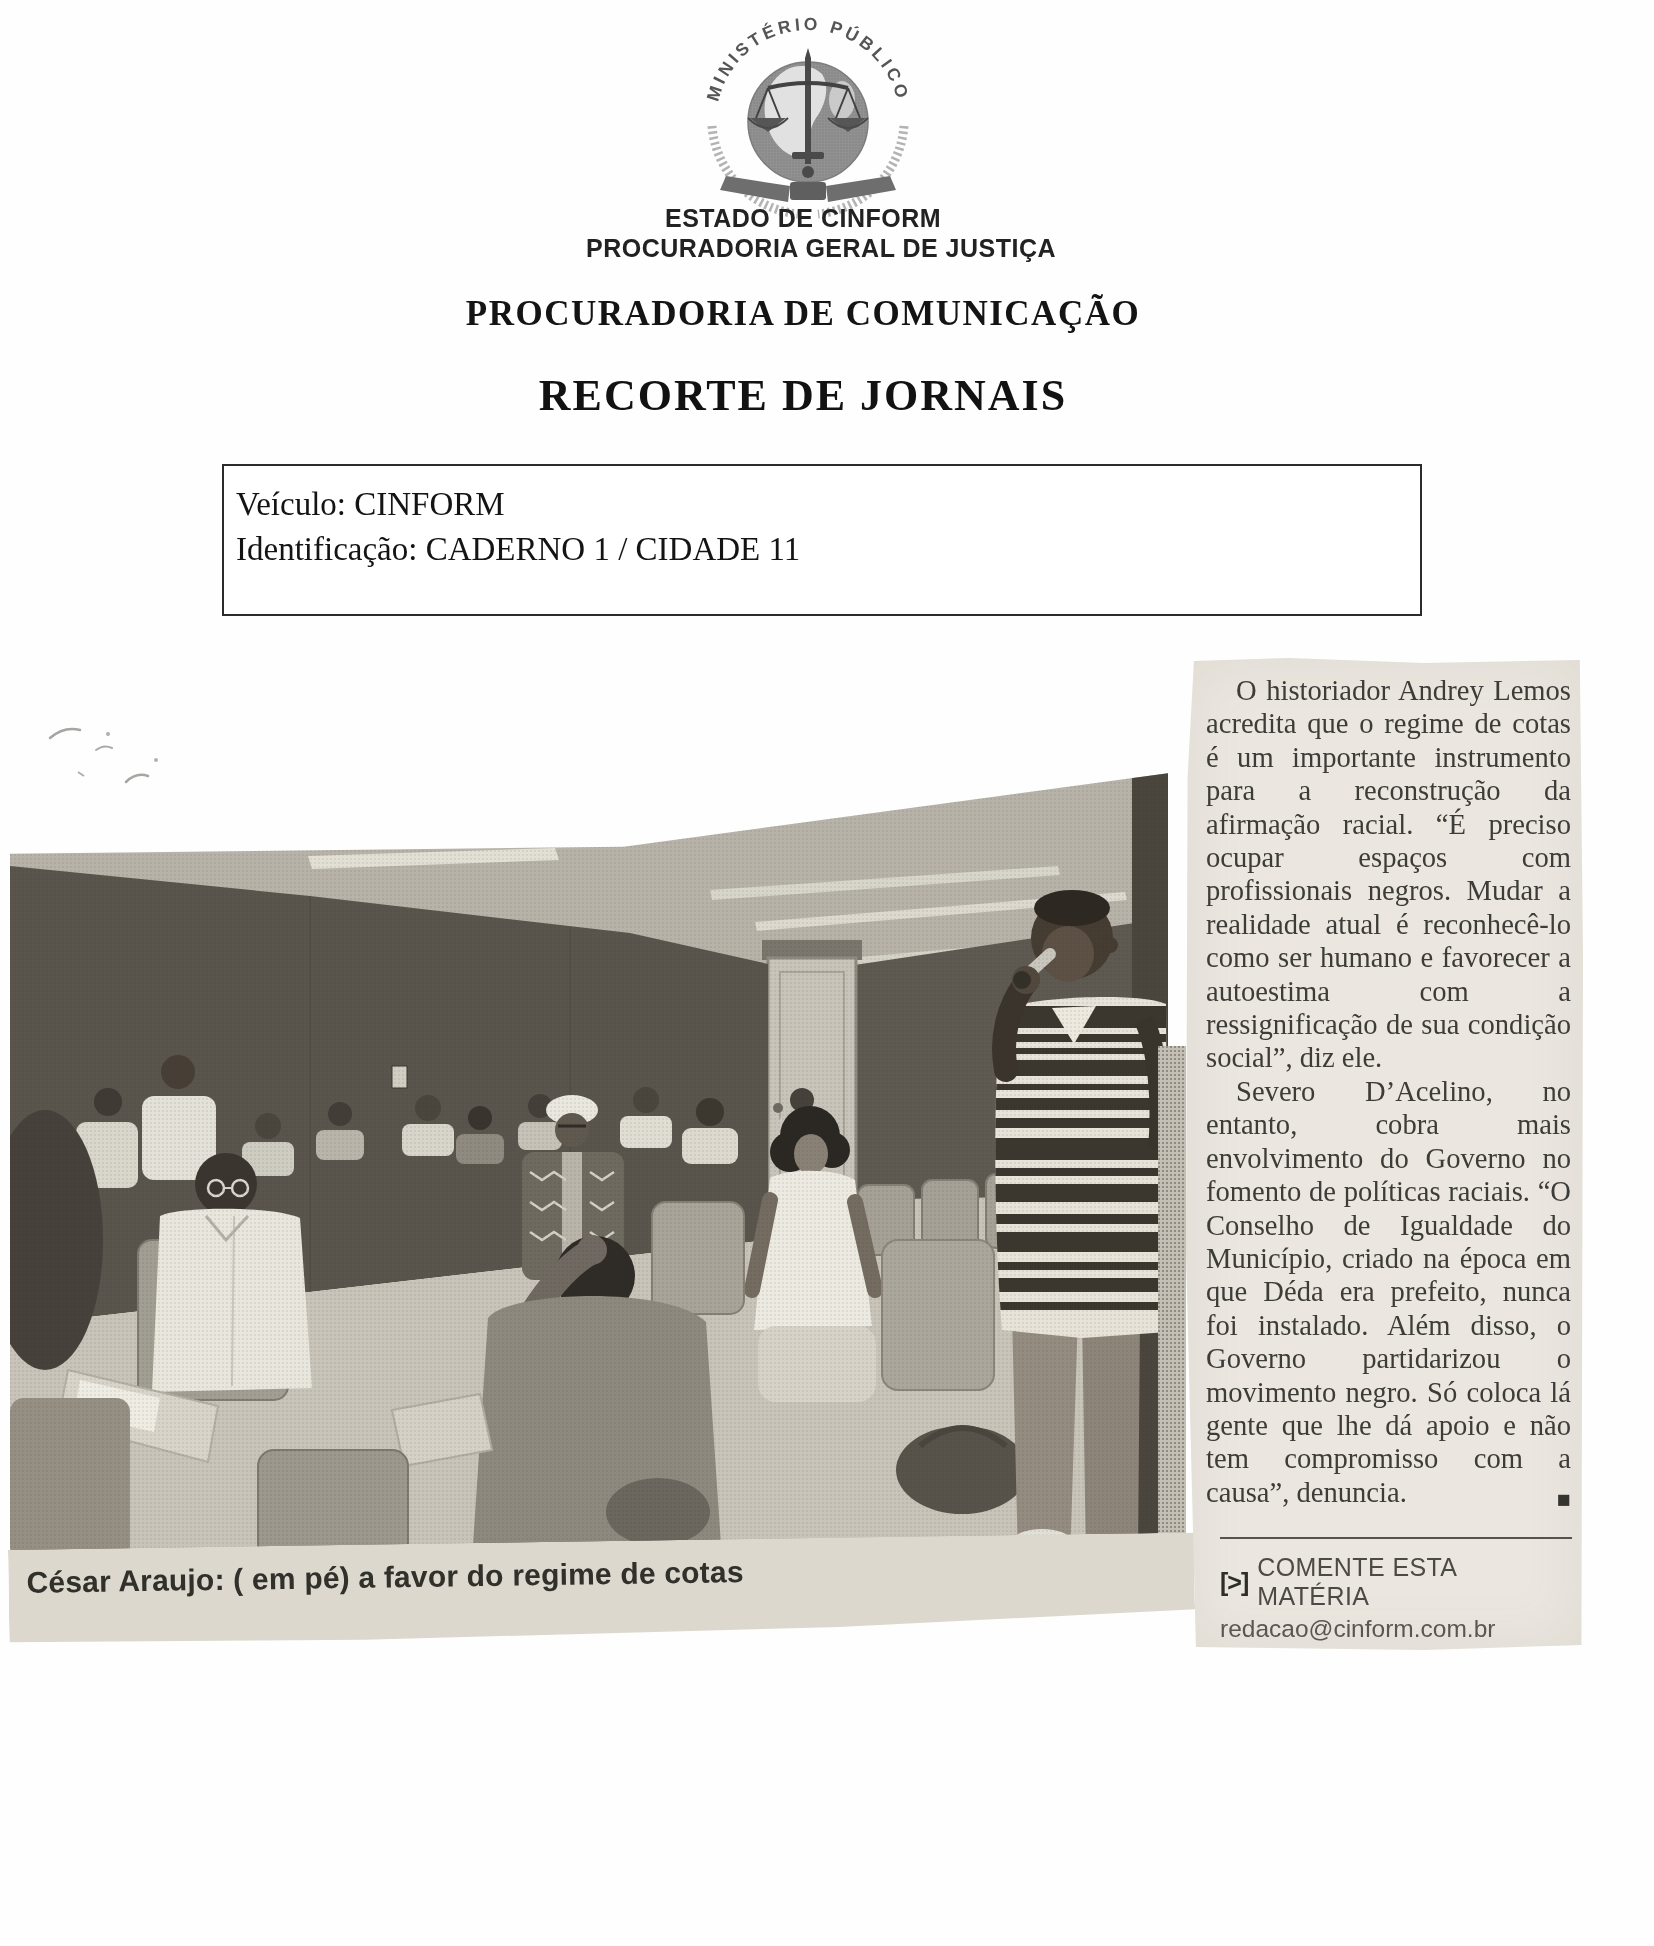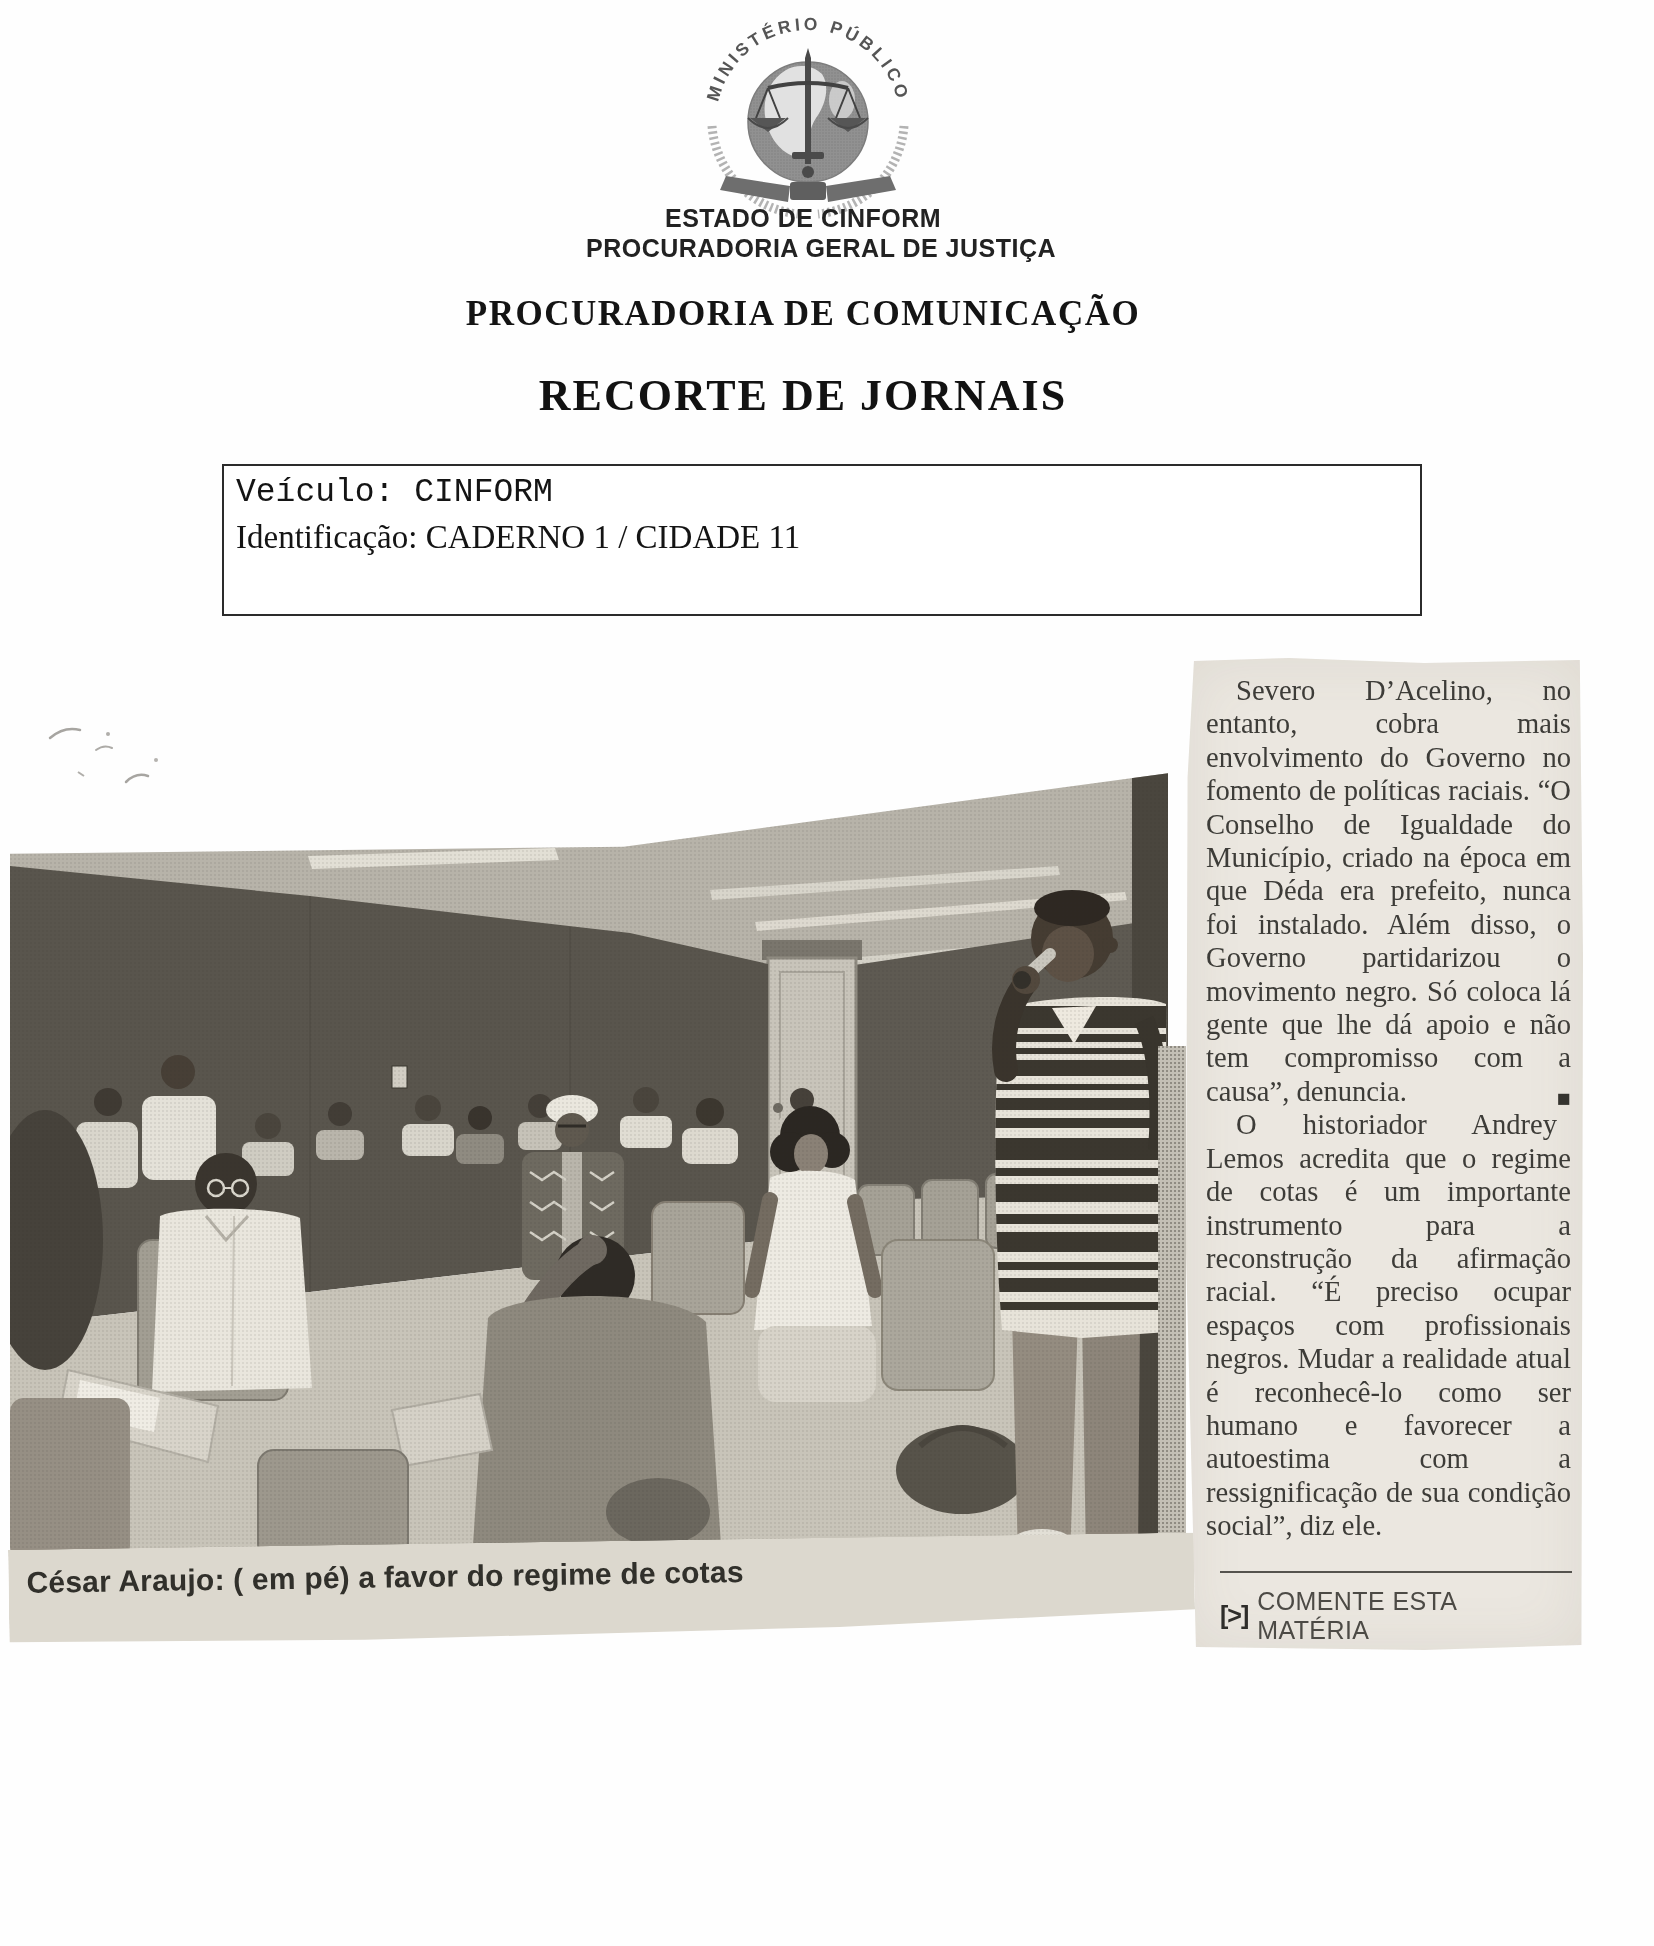--- a/index.html
+++ b/index.html
@@ -15,21 +15,21 @@
         font-weight:700;font-size:25px;letter-spacing:.5px;color:#222;text-align:center;padding-left:36px;}
   .dept{position:absolute;left:0;right:24px;top:294px;font-size:35px;font-weight:700;
         letter-spacing:1.5px;color:#141414;text-align:center;}
   .doctitle{position:absolute;left:0;right:24px;top:370px;font-size:44px;font-weight:700;
         letter-spacing:2px;color:#121212;text-align:center;}
 
   
   .infobox{position:absolute;left:222px;top:464px;width:1200px;height:152px;
         border:2px solid #2b2b2b;box-sizing:border-box;background:#fff;}
   .infobox .ln{margin:0;padding:0 0 0 12px;font-size:33px;line-height:45px;color:#141414;}
-  .infobox .ln:first-child{padding-top:4px;font-family:Liberation Mono, monospace;}
+  .infobox .ln:first-child{padding-top:16px;}
 
   
   .penmarks{position:absolute;left:38px;top:712px;width:190px;height:92px;}
 
   
   .photo-wrap{position:absolute;left:10px;top:770px;width:1158px;height:790px;
         clip-path:polygon(0 10.6%,53% 9.7%,100% 0.4%,100% 100%,0 100%);}
   .photo-wrap svg{display:block;width:100%;height:100%;}
   .edge-strip{position:absolute;left:1158px;top:1046px;width:28px;height:548px;
         background:radial-gradient(circle at 1px 1px,#8f8b82 34%,transparent 36%) 0 0/4px 4px,#c3bfb5;}
@@ -257,22 +257,22 @@
     </svg>
   </figure>
 
   <div class="edge-strip"></div>
 
   <div class="caption-strip">
     <span class="cap">César Araujo: ( em pé) a favor do regime de cotas</span>
   </div>
 
   <aside class="column">
+    <p><span>O historiador Andrey Lemos acredita que o regime de cotas é um importante instrumento para a reconstrução da afirmação racial. “É preciso ocupar espaços com profissionais negros. Mudar a realidade atual é reconhecê-lo como ser humano e favorecer a autoestima com a ressignificação de sua condição social”, diz ele.</span></p>
     <p><span>Severo D’Acelino, no entanto, cobra mais envolvimento do Governo no fomento de políticas raciais. “O Conselho de Igualdade do Município, criado na época em que Déda era prefeito, nunca foi instalado. Além disso, o Governo partidarizou o movimento negro. Só coloca lá gente que lhe dá apoio e não tem compromisso com a causa”, denuncia.</span><span class="endmark">■</span></p>
-    <p><span>O historiador Andrey Lemos acredita que o regime de cotas é um importante instrumento para a reconstrução da afirmação racial. “É preciso ocupar espaços com profissionais negros. Mudar a realidade atual é reconhecê-lo como ser humano e favorecer a autoestima com a ressignificação de sua condição social”, diz ele.</span></p>
     <div class="rule"></div>
     <div class="comment">
       <span class="cbr">[&gt;]</span>
       <span class="clabel">COMENTE ESTA MATÉRIA</span>
     </div>
     <div class="email">redacao@cinform.com.br</div>
     <div class="hatch"></div>
   </aside>
 
 </div>

